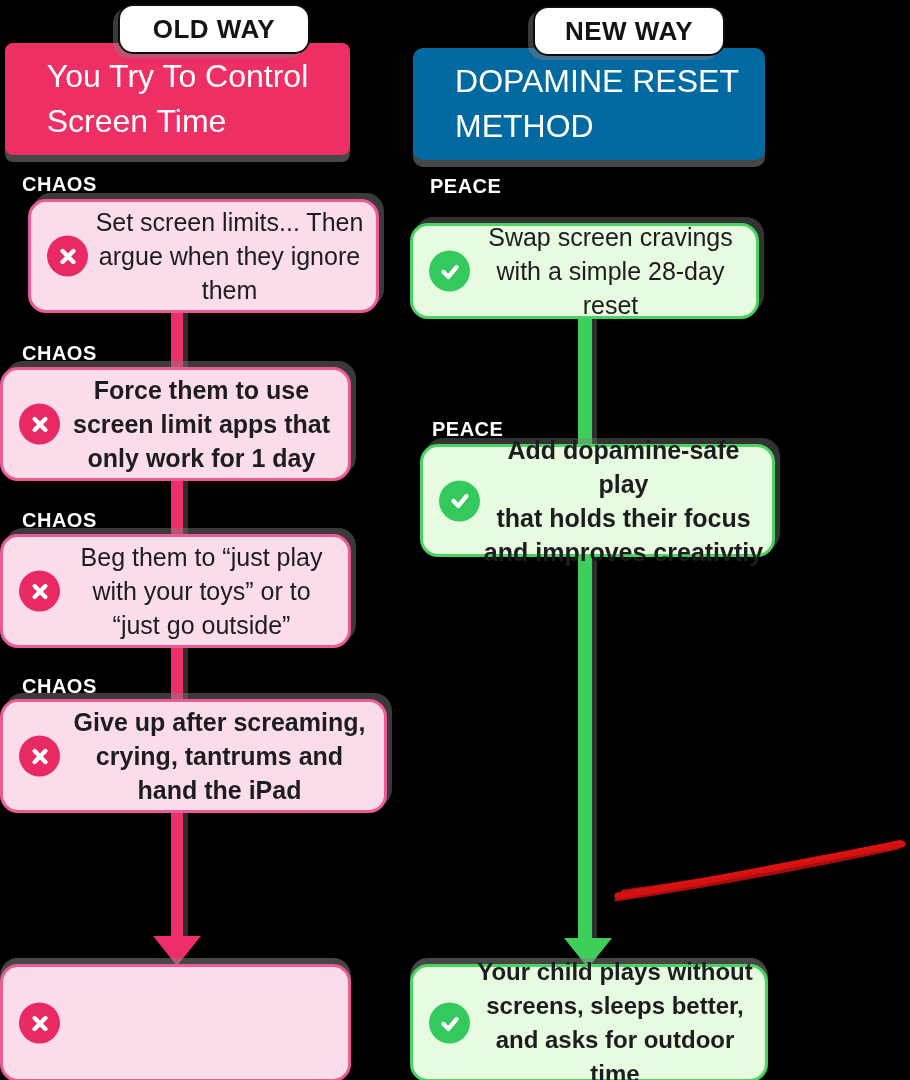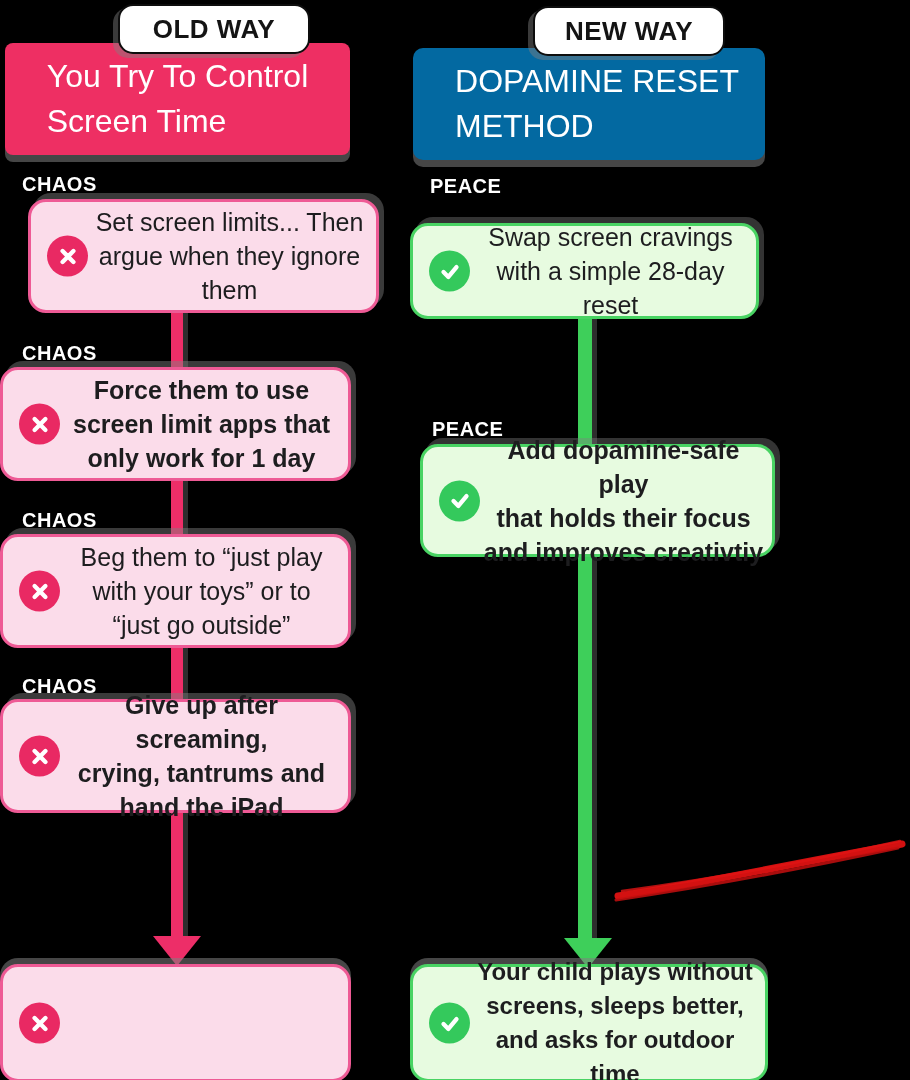--- a/index.html
+++ b/index.html
@@ -120,21 +120,21 @@
   #chaos-1 { left: 10px; top: 173px; }
   #chaos-2 { left: 10px; top: 342px; }
   #chaos-3 { left: 10px; top: 509px; }
   #chaos-4 { left: 10px; top: 675px; }
   #peace-1 { left: 418px; top: 175px; }
   #peace-2 { left: 420px; top: 418px; }
 
   #old-step-1 { left: 0; top: 199px; width: 351px; height: 114px; margin-left: 28px; }
   #old-step-2 { left: 0; top: 367px; width: 351px; height: 114px; padding-left: 40px; }
   #old-step-3 { left: 0; top: 534px; width: 351px; height: 114px; padding-left: 39px; }
-  #old-step-4 { left: 0; top: 699px; width: 351px; height: 114px; }
+  #old-step-4 { left: 0; top: 699px; width: 387px; height: 114px; }
   #old-result { left: 0; top: 964px; width: 351px; height: 118px; }
 
   #new-step-1 { left: 410px; top: 199px; width: 349px; height: 96px; margin-top: 24px; }
   #new-step-2 { left: 420px; top: 444px; width: 355px; height: 113px; }
   #new-result { left: 410px; top: 964px; width: 358px; height: 118px; }
 </style>
 </head>
 <body>
 
 <div class="flow-line" id="line-old"></div>

